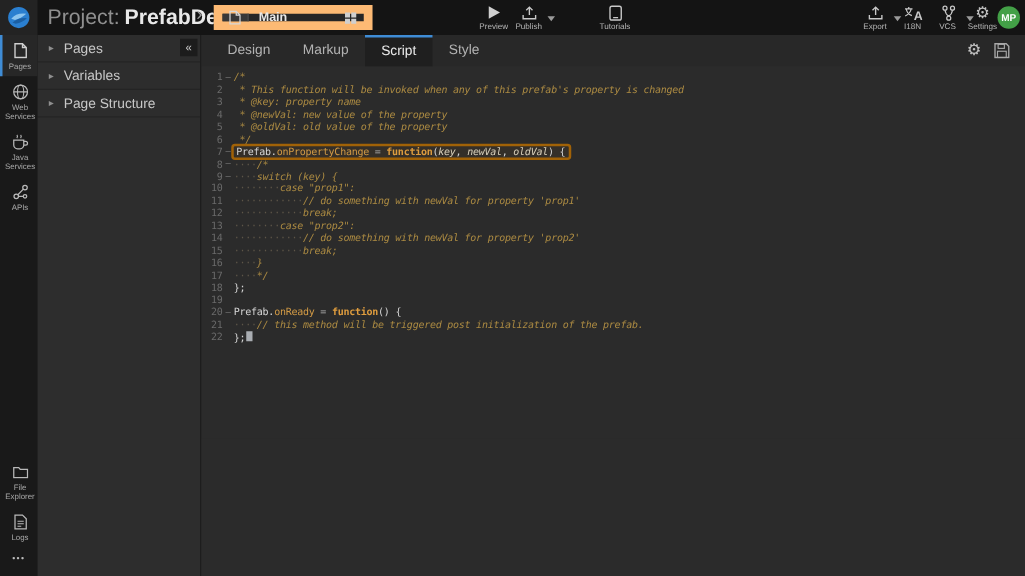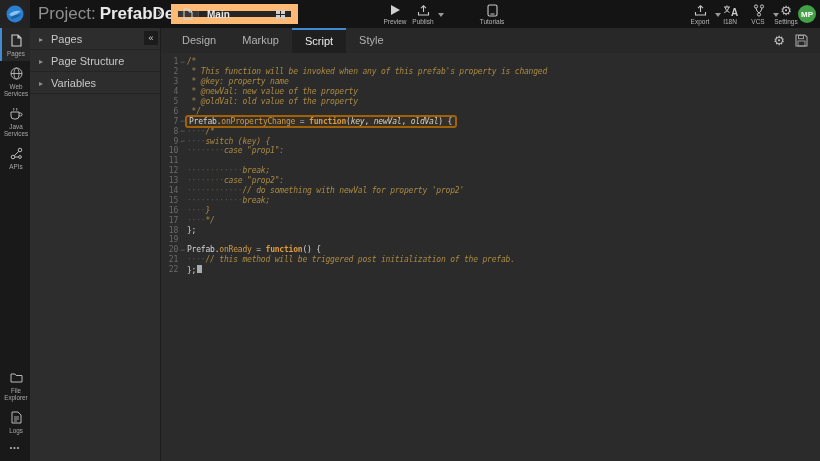--- a/index.html
+++ b/index.html
@@ -241,22 +241,22 @@
             </svg>
         </div>
         <div class="lb">Logs</div>
       </div>
       <div class="sb-more">•••</div>
     </div>
   </div>
 
   <div class="panel">
     <div class="acc-row"><span class="arr">▸</span><span>Pages</span></div>
+    <div class="acc-row"><span class="arr">▸</span><span>Variables</span></div>
     <div class="acc-row"><span class="arr">▸</span><span>Page Structure</span></div>
-    <div class="acc-row"><span class="arr">▸</span><span>Variables</span></div>
     <div class="collapse-btn">«</div>
   </div>
 
   <div class="main">
     <div class="tabbar">
       <div class="etab">Design</div>
       <div class="etab">Markup</div>
       <div class="etab active">Script</div>
       <div class="etab">Style</div>
       <div class="tab-actions">
@@ -275,21 +275,21 @@
           <div class="cl"><span class="ln">1</span><span class="fold">–</span><span class="lc"><span class="t-c">/*</span></span></div>
           <div class="cl"><span class="ln">2</span><span class="fold"></span><span class="lc"><span class="t-c"> * This function will be invoked when any of this prefab's property is changed</span></span></div>
           <div class="cl"><span class="ln">3</span><span class="fold"></span><span class="lc"><span class="t-c"> * @key: property name</span></span></div>
           <div class="cl"><span class="ln">4</span><span class="fold"></span><span class="lc"><span class="t-c"> * @newVal: new value of the property</span></span></div>
           <div class="cl"><span class="ln">5</span><span class="fold"></span><span class="lc"><span class="t-c"> * @oldVal: old value of the property</span></span></div>
           <div class="cl"><span class="ln">6</span><span class="fold"></span><span class="lc"><span class="t-c"> */</span></span></div>
           <div class="cl"><span class="ln">7</span><span class="fold">–</span><span class="lc hl"><span class="t-p">Prefab.</span><span class="t-pr">onPropertyChange</span><span class="t-o"> = </span><span class="t-k">function</span><span class="t-p">(</span><span class="t-pa">key</span><span class="t-p">, </span><span class="t-pa">newVal</span><span class="t-p">, </span><span class="t-pa">oldVal</span><span class="t-p">) {</span></span></div>
           <div class="cl"><span class="ln">8</span><span class="fold">–</span><span class="lc"><span class="t-w">····</span><span class="t-c">/*</span></span></div>
           <div class="cl"><span class="ln">9</span><span class="fold">–</span><span class="lc"><span class="t-w">····</span><span class="t-c">switch (key) {</span></span></div>
           <div class="cl"><span class="ln">10</span><span class="fold"></span><span class="lc"><span class="t-w">········</span><span class="t-c">case "prop1":</span></span></div>
-          <div class="cl"><span class="ln">11</span><span class="fold"></span></div>
+          <div class="cl"><span class="ln">11</span><span class="fold"></span><span class="lc"><span class="t-w">············</span><span class="t-c">// do something with newVal for property 'prop1'</span></span></div>
           <div class="cl"><span class="ln">12</span><span class="fold"></span><span class="lc"><span class="t-w">············</span><span class="t-c">break;</span></span></div>
           <div class="cl"><span class="ln">13</span><span class="fold"></span><span class="lc"><span class="t-w">········</span><span class="t-c">case "prop2":</span></span></div>
           <div class="cl"><span class="ln">14</span><span class="fold"></span><span class="lc"><span class="t-w">············</span><span class="t-c">// do something with newVal for property 'prop2'</span></span></div>
           <div class="cl"><span class="ln">15</span><span class="fold"></span><span class="lc"><span class="t-w">············</span><span class="t-c">break;</span></span></div>
           <div class="cl"><span class="ln">16</span><span class="fold"></span><span class="lc"><span class="t-w">····</span><span class="t-c">}</span></span></div>
           <div class="cl"><span class="ln">17</span><span class="fold"></span><span class="lc"><span class="t-w">····</span><span class="t-c">*/</span></span></div>
           <div class="cl"><span class="ln">18</span><span class="fold"></span><span class="lc"><span class="t-p">};</span></span></div>
           <div class="cl"><span class="ln">19</span><span class="fold"></span><span class="lc"></span></div>
           <div class="cl"><span class="ln">20</span><span class="fold">–</span><span class="lc"><span class="t-p">Prefab.</span><span class="t-pr">onReady</span><span class="t-o"> = </span><span class="t-k">function</span><span class="t-p">() {</span></span></div>
           <div class="cl"><span class="ln">21</span><span class="fold"></span><span class="lc"><span class="t-w">····</span><span class="t-c">// this method will be triggered post initialization of the prefab.</span></span></div>

